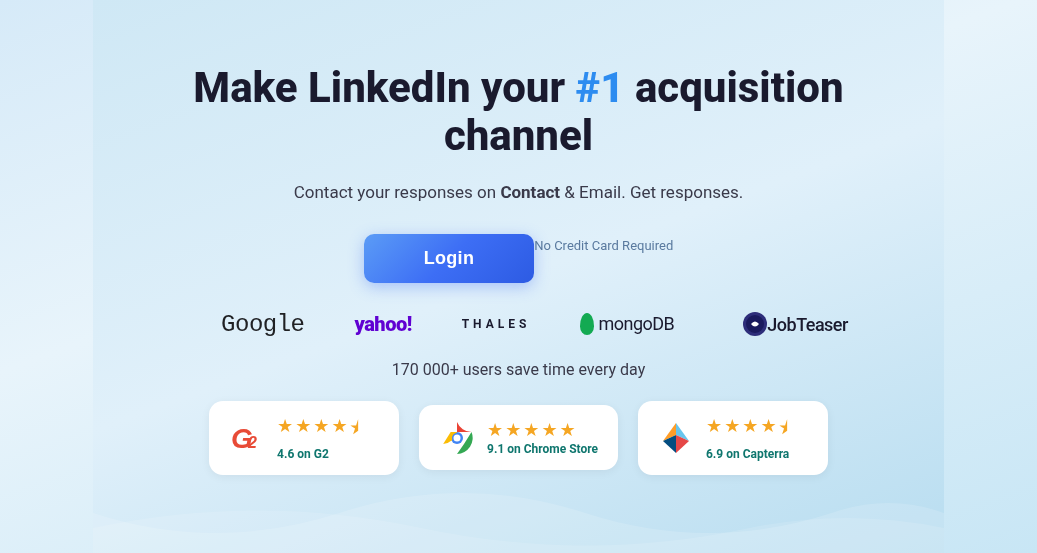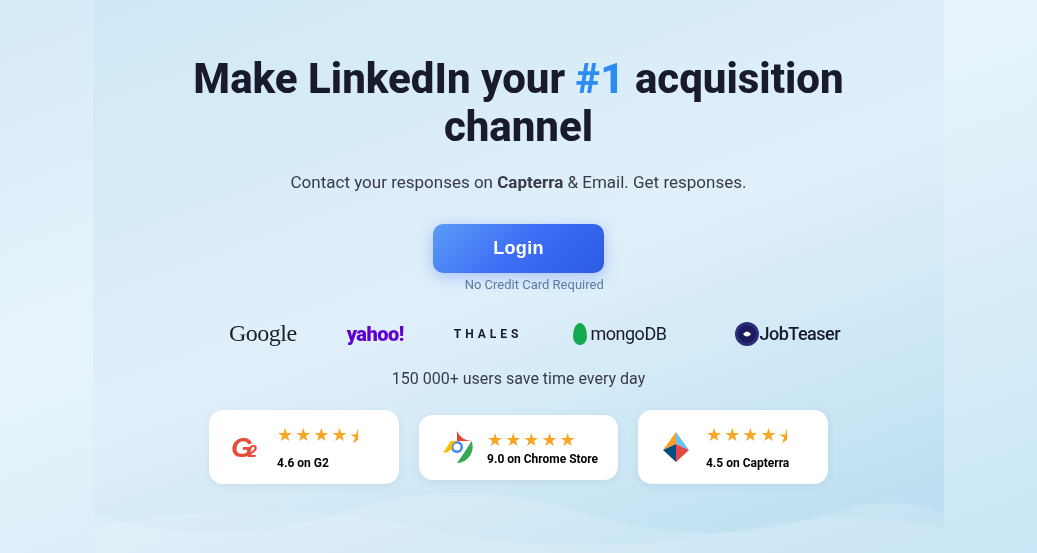--- a/index.html
+++ b/index.html
@@ -50,22 +50,22 @@
       color: #3a3a4a;
       text-align: center;
       line-height: 1.6;
       margin-bottom: 28px;
     }
     .subtext strong {
       font-weight: 700;
     }
     .login-section {
       display: flex;
-      flex-direction: column;
-      align-items: flex-end;
+      flex-direction: row;
+      align-items: flex-start;
       margin-bottom: 28px;
     }
     .login-btn {
       background: linear-gradient(135deg, #5b9cf6 0%, #3d6ef5 50%, #2d5be3 100%);
       color: #fff;
       font-size: 18px;
       font-weight: 600;
       border: none;
       border-radius: 10px;
       padding: 14px 60px;
@@ -85,25 +85,25 @@
       gap: 50px;
       margin-bottom: 22px;
       flex-wrap: wrap;
     }
     .logo-item {
       font-size: 22px;
       font-weight: 700;
       color: #222;
       letter-spacing: -0.5px;
     }
-    .logo-google { font-family: Liberation Serif, serif; font-size: 24px; font-weight: 400; color: #202124; margin-left: 32px; }
+    .logo-google { font-family: Liberation Mono, monospace; font-size: 24px; font-weight: 400; color: #202124; margin-left: 32px; }
     .logo-yahoo { font-size: 20px; font-weight: 900; color: #6001d2; }
     .logo-thales { font-size: 12px; font-weight: 700; letter-spacing: 4px; color: #1a1a2e; }
     .logo-mongo {
-      display: flex; align-items: center; gap: 4px;
+      display: flex; align-items: flex-start; gap: 4px;
       font-size: 18px; color: #1a1a2e; font-weight: 400;
     }
     .logo-mongo .leaf {
       width: 14px; height: 22px;
       background: #13aa52;
       border-radius: 50% 50% 50% 50% / 60% 60% 40% 40%;
       display: inline-block;
     }
     .logo-jobteaser {
       display: flex; align-items: center; gap: 0;
@@ -164,39 +164,39 @@
     }
     .star-full { color: #f5a623; font-size: 18px; }
     .star-half { color: #f5a623; font-size: 18px; position: relative; display: inline-block; }
     .rating-label {
       font-size: 12px;
       color: #555;
       white-space: nowrap;
     }
     .rating-label span {
       font-weight: 700;
-      color: #000000;
+      color: #0f766e;
       text-align: right;
     }
     
     .g-icon {
       width: 32px; height: 32px;
     }
   </style>
 </head>
 <body>
 
 <div class="container">
 
   <h1 class="headline">
     <span>Make LinkedIn your </span><span class="accent">#1</span><span> acquisition channel</span>
   </h1>
 
   <p class="subtext">
-    <span>Contact your responses on </span><strong>Capterra</strong><span> &amp; Email. Get responses.</span><br>
+    <span>Contact your responses on </span><strong>Contact</strong><span> &amp; Email. Get responses.</span><br>
   </p>
 
   <div class="login-section">
     <button class="login-btn">Login</button>
     <span class="no-card">No Credit Card Required</span>
   </div>
 
   <div class="logos-row">
 
     <div class="logo-item logo-google">
@@ -221,21 +221,21 @@
         <svg width="18" height="18" viewBox="0 0 18 18" fill="none">
           <circle cx="9" cy="9" r="9" fill="#1a1a5e"></circle>
           <path d="M5 9 Q9 4 13 9 Q9 14 5 9Z" fill="white"></path>
         </svg>
       </div>
       <span>JobTeaser</span>
     </div>
 
   </div>
 
-  <p class="users-text">150 000+ users save time every day</p>
+  <p class="users-text">170 000+ users save time every day</p>
 
   <div class="ratings-row">
 
     <div class="rating-card">
       <div class="rating-logo g2">
         <svg width="36" height="36" viewBox="0 0 36 36">
           <text x="2" y="28" font-size="28" font-weight="900" font-style="italic" fill="#e84b37" font-family="Arial">G</text>
           <text x="19" y="28" font-size="16" font-weight="900" font-style="italic" fill="#e84b37" font-family="Arial">2</text>
         </svg>
       </div>
@@ -267,21 +267,21 @@
       </div>
       <div class="rating-info">
         <div class="stars">
           <span class="star-full">★</span>
           <span class="star-full">★</span>
           <span class="star-full">★</span>
           <span class="star-full">★</span>
           <span class="star-full">★</span>
         </div>
         <span class="rating-label">
-          <span>9.0</span> <span>on Chrome Store</span>
+          <span>9.1</span> <span>on Chrome Store</span>
         </span>
       </div>
     </div>
 
     <div class="rating-card">
       <div class="rating-logo">
         <svg width="34" height="34" viewBox="0 0 34 34" xmlns="http://www.w3.org/2000/svg">
           <polygon points="17,2 4,20 17,14" fill="#FF9D28"></polygon>
           <polygon points="17,2 30,20 17,14" fill="#68C5ED"></polygon>
           <polygon points="4,20 17,32 17,14" fill="#044D80"></polygon>
@@ -290,21 +290,21 @@
       </div>
       <div class="rating-info">
         <div class="stars">
           <span class="star-full">★</span>
           <span class="star-full">★</span>
           <span class="star-full">★</span>
           <span class="star-full">★</span>
           <span class="star-half">⯨</span>
         </div>
         <span class="rating-label">
-          <span>4.5</span> <span>on Capterra</span>
+          <span>6.9</span> <span>on Capterra</span>
         </span>
       </div>
     </div>
 
   </div>
 
   <div class="wave-bottom">
     <svg viewBox="0 0 1037 80" preserveAspectRatio="none">
       <path d="M0,40 Q150,80 300,40 Q450,0 600,40 Q750,80 900,40 Q970,20 1037,40 L1037,80 L0,80 Z" fill="rgba(255,255,255,0.15)"></path>
       <path d="M0,55 Q200,20 400,55 Q600,90 800,55 Q920,35 1037,55 L1037,80 L0,80 Z" fill="rgba(255,255,255,0.12)"></path>

